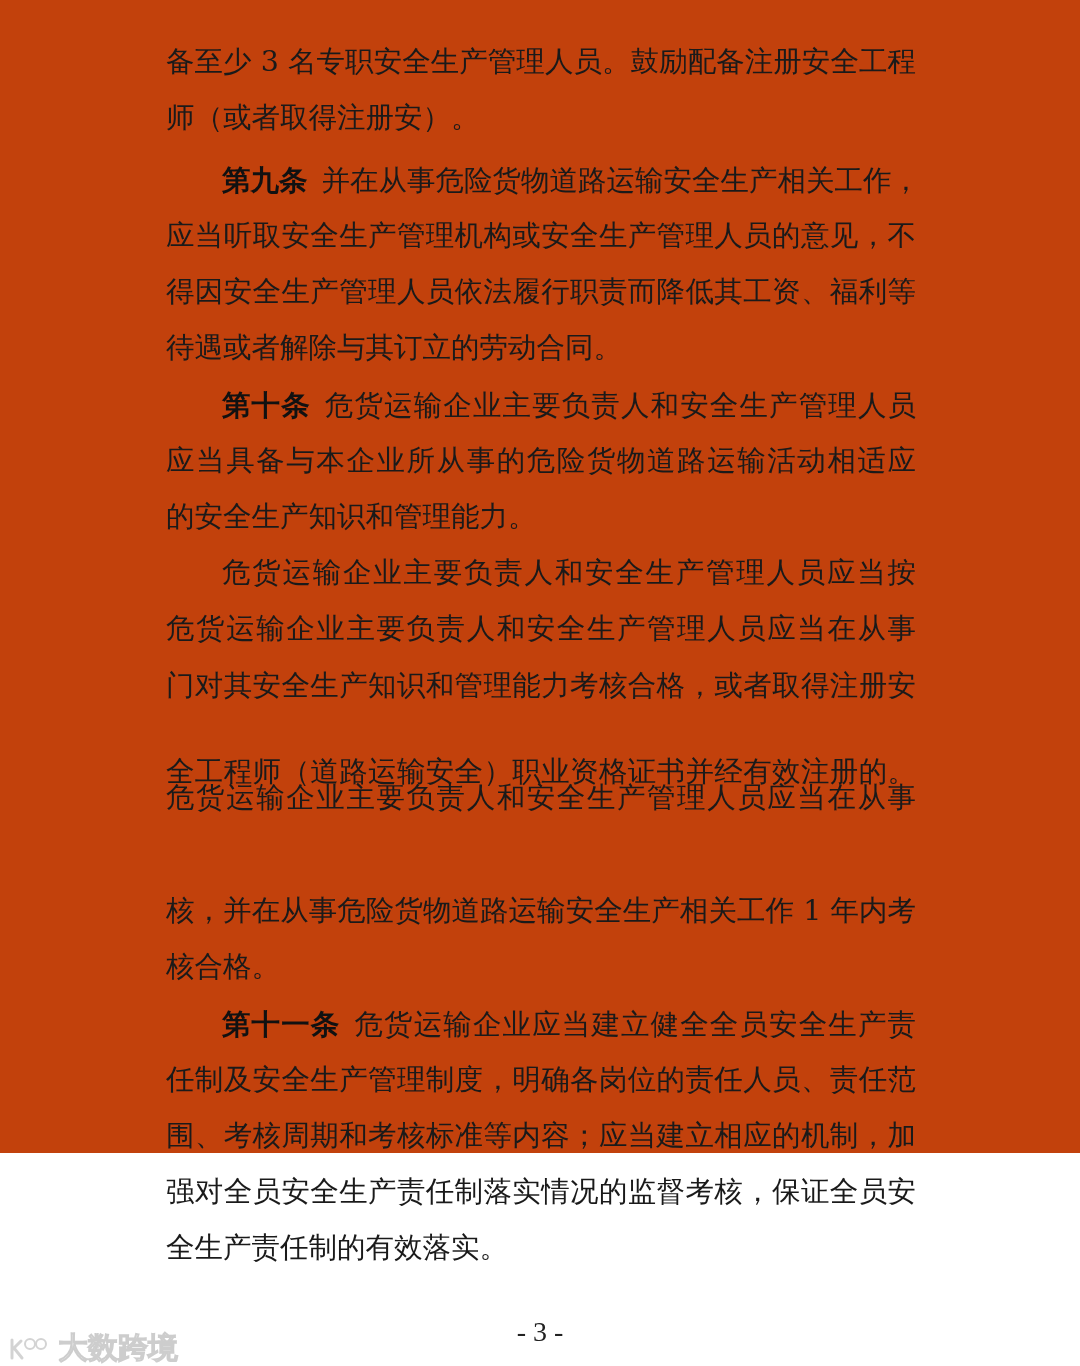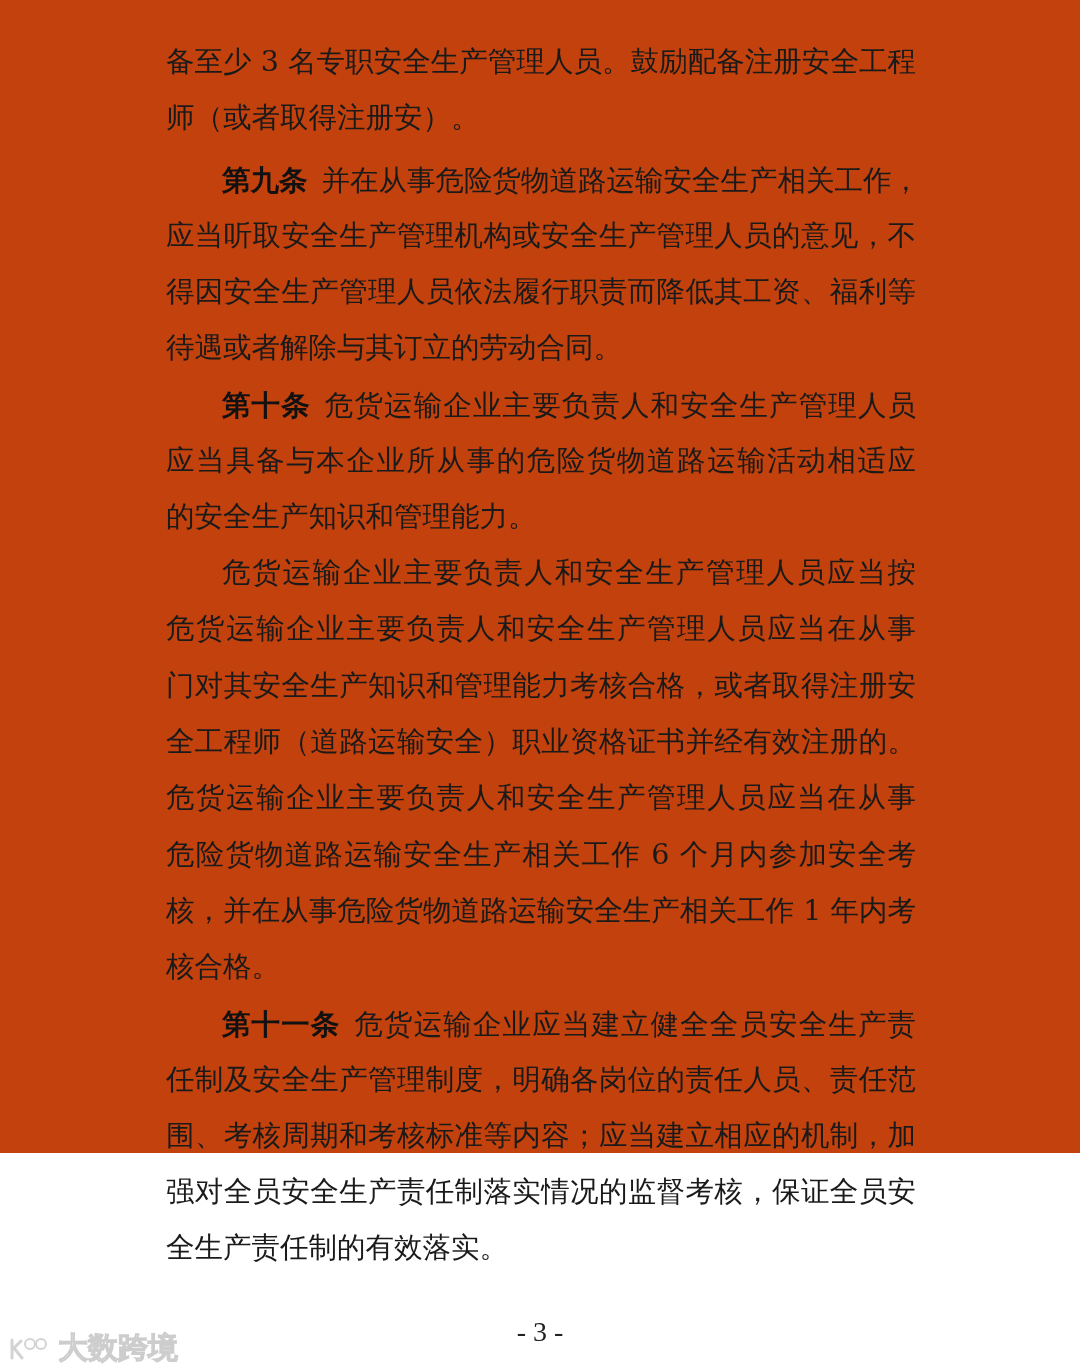--- a/index.html
+++ b/index.html
@@ -63,23 +63,22 @@
   <div class="line" style="top:272px"><span>得因安全生产管理人员依法履行职责而降低其工资、福利等</span></div>
   <div class="line last" style="top:328px"><span>待遇或者解除与其订立的劳动合同。</span></div>
 
   <div class="line indent" style="top:385px"><span class="heading">第十条</span><span>危货运输企业主要负责人和安全生产管理人员</span></div>
   <div class="line" style="top:441px"><span>应当具备与本企业所从事的危险货物道路运输活动相适应</span></div>
   <div class="line indent" style="top:553px"><span>危货运输企业主要负责人和安全生产管理人员应当按</span></div>
 
   <div class="line last" style="top:497px"><span>的安全生产知识和管理能力。</span></div>
   <div class="line" style="top:609px"><span>危货运输企业主要负责人和安全生产管理人员应当在从事</span></div>
   <div class="line" style="top:666px"><span>门对其安全生产知识和管理能力考核合格，或者取得注册安</span></div>
-  <div class="line" style="top:722px"><span>全工程师（道路运输安全）职业资格证书并经有效注册的。</span></div>
+  <div class="line" style="top:752px"><span>全工程师（道路运输安全）职业资格证书并经有效注册的。</span></div>
   <div class="line" style="top:778px"><span>危货运输企业主要负责人和安全生产管理人员应当在从事</span></div>
-  <div class="line" style="top:835px"><span>危险货物道路运输安全生产相关工作 6 个月内参加安全考</span></div>
   <div class="line" style="top:891px"><span>核，并在从事危险货物道路运输安全生产相关工作 1 年内考</span></div>
   <div class="line last" style="top:947px"><span>核合格。</span></div>
 
   <div class="line indent" style="top:1004px"><span class="heading">第十一条</span><span>危货运输企业应当建立健全全员安全生产责</span></div>
   <div class="line" style="top:1060px"><span>任制及安全生产管理制度，明确各岗位的责任人员、责任范</span></div>
   <div class="line" style="top:1116px"><span>围、考核周期和考核标准等内容；应当建立相应的机制，加</span></div>
   <div class="line" style="top:1172px"><span>强对全员安全生产责任制落实情况的监督考核，保证全员安</span></div>
   <div class="line last" style="top:1228px"><span>全生产责任制的有效落实。</span></div>
 
   <div class="pagenum">- 3 -</div>

